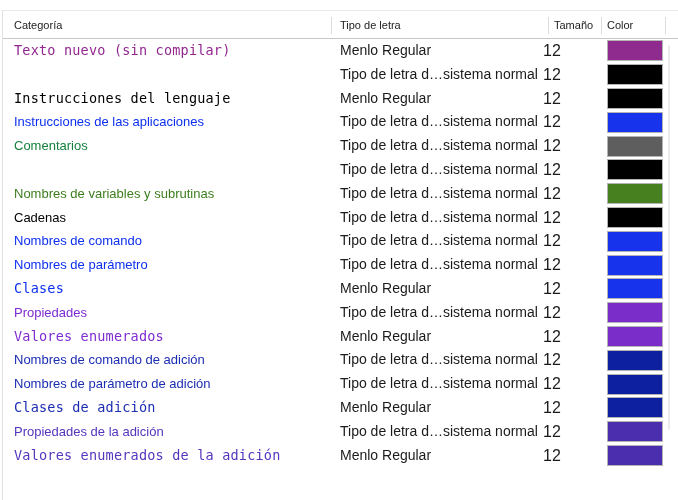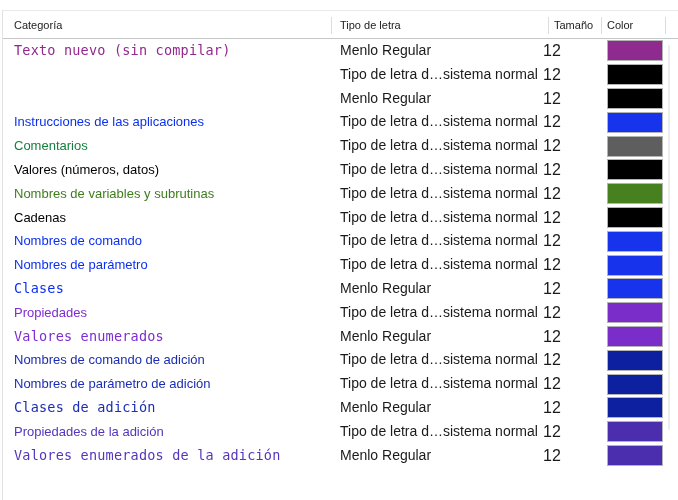--- a/index.html
+++ b/index.html
@@ -72,20 +72,21 @@
     </div>
   </div>
       <div class="row">
     <div class="cell cell-font">Tipo de letra d…sistema normal</div>
     <div class="cell cell-size">12</div>
     <div class="cell cell-color">
       <span class="swatch" style="background: rgb(0, 0, 0);"></span>
     </div>
   </div>
       <div class="row">
+    <div class="cell cell-cat mono" style="color: rgb(0, 0, 0);">Instrucciones del lenguaje</div>
     <div class="cell cell-font">Menlo Regular</div>
     <div class="cell cell-size">12</div>
     <div class="cell cell-color">
       <span class="swatch" style="background: rgb(0, 0, 0);"></span>
     </div>
   </div>
       <div class="row">
     <div class="cell cell-cat" style="color: rgb(12, 47, 239);">Instrucciones de las aplicaciones</div>
     <div class="cell cell-font">Tipo de letra d…sistema normal</div>
     <div class="cell cell-size">12</div>
@@ -95,21 +96,20 @@
   </div>
       <div class="row">
     <div class="cell cell-cat" style="color: #15803d;">Comentarios</div>
     <div class="cell cell-font">Tipo de letra d…sistema normal</div>
     <div class="cell cell-size">12</div>
     <div class="cell cell-color">
       <span class="swatch" style="background: rgb(94, 94, 94);"></span>
     </div>
   </div>
       <div class="row">
-    <div class="cell cell-cat" style="color: rgb(0, 0, 0);">Valores (números, datos)</div>
     <div class="cell cell-font">Tipo de letra d…sistema normal</div>
     <div class="cell cell-size">12</div>
     <div class="cell cell-color">
       <span class="swatch" style="background: rgb(0, 0, 0);"></span>
     </div>
   </div>
       <div class="row">
     <div class="cell cell-cat" style="color: rgb(62, 125, 30);">Nombres de variables y subrutinas</div>
     <div class="cell cell-font">Tipo de letra d…sistema normal</div>
     <div class="cell cell-size">12</div>

